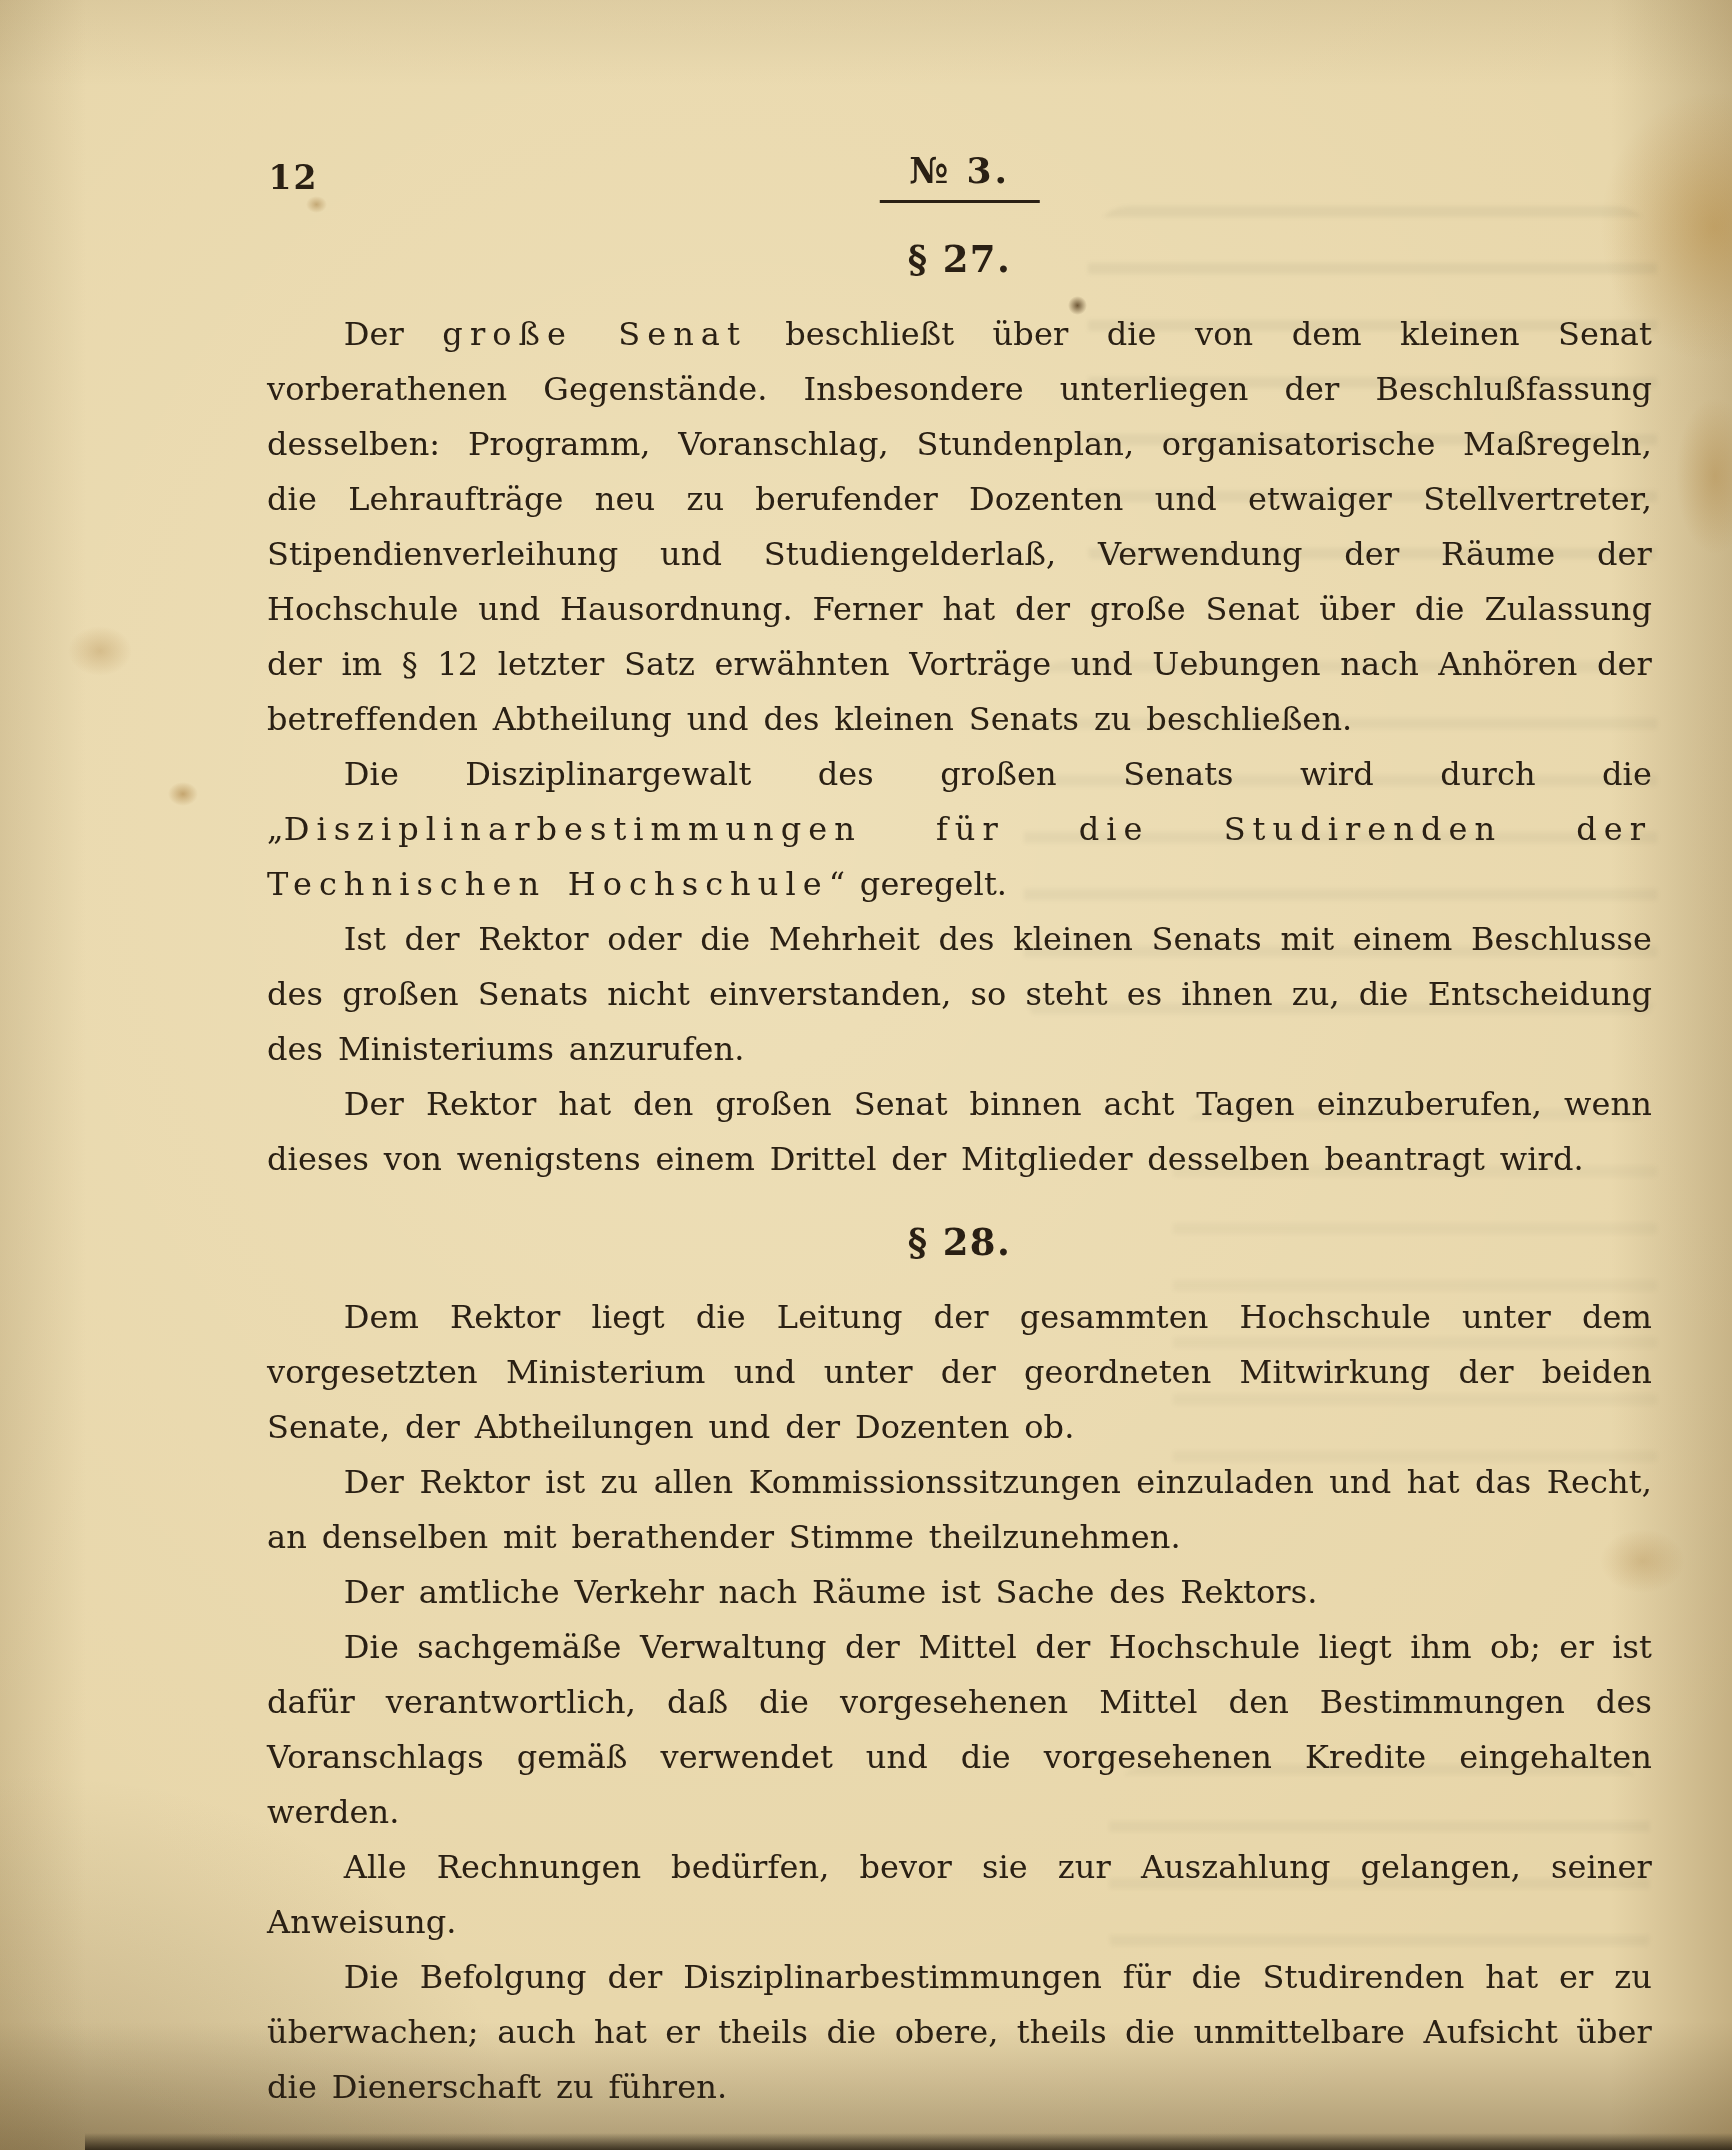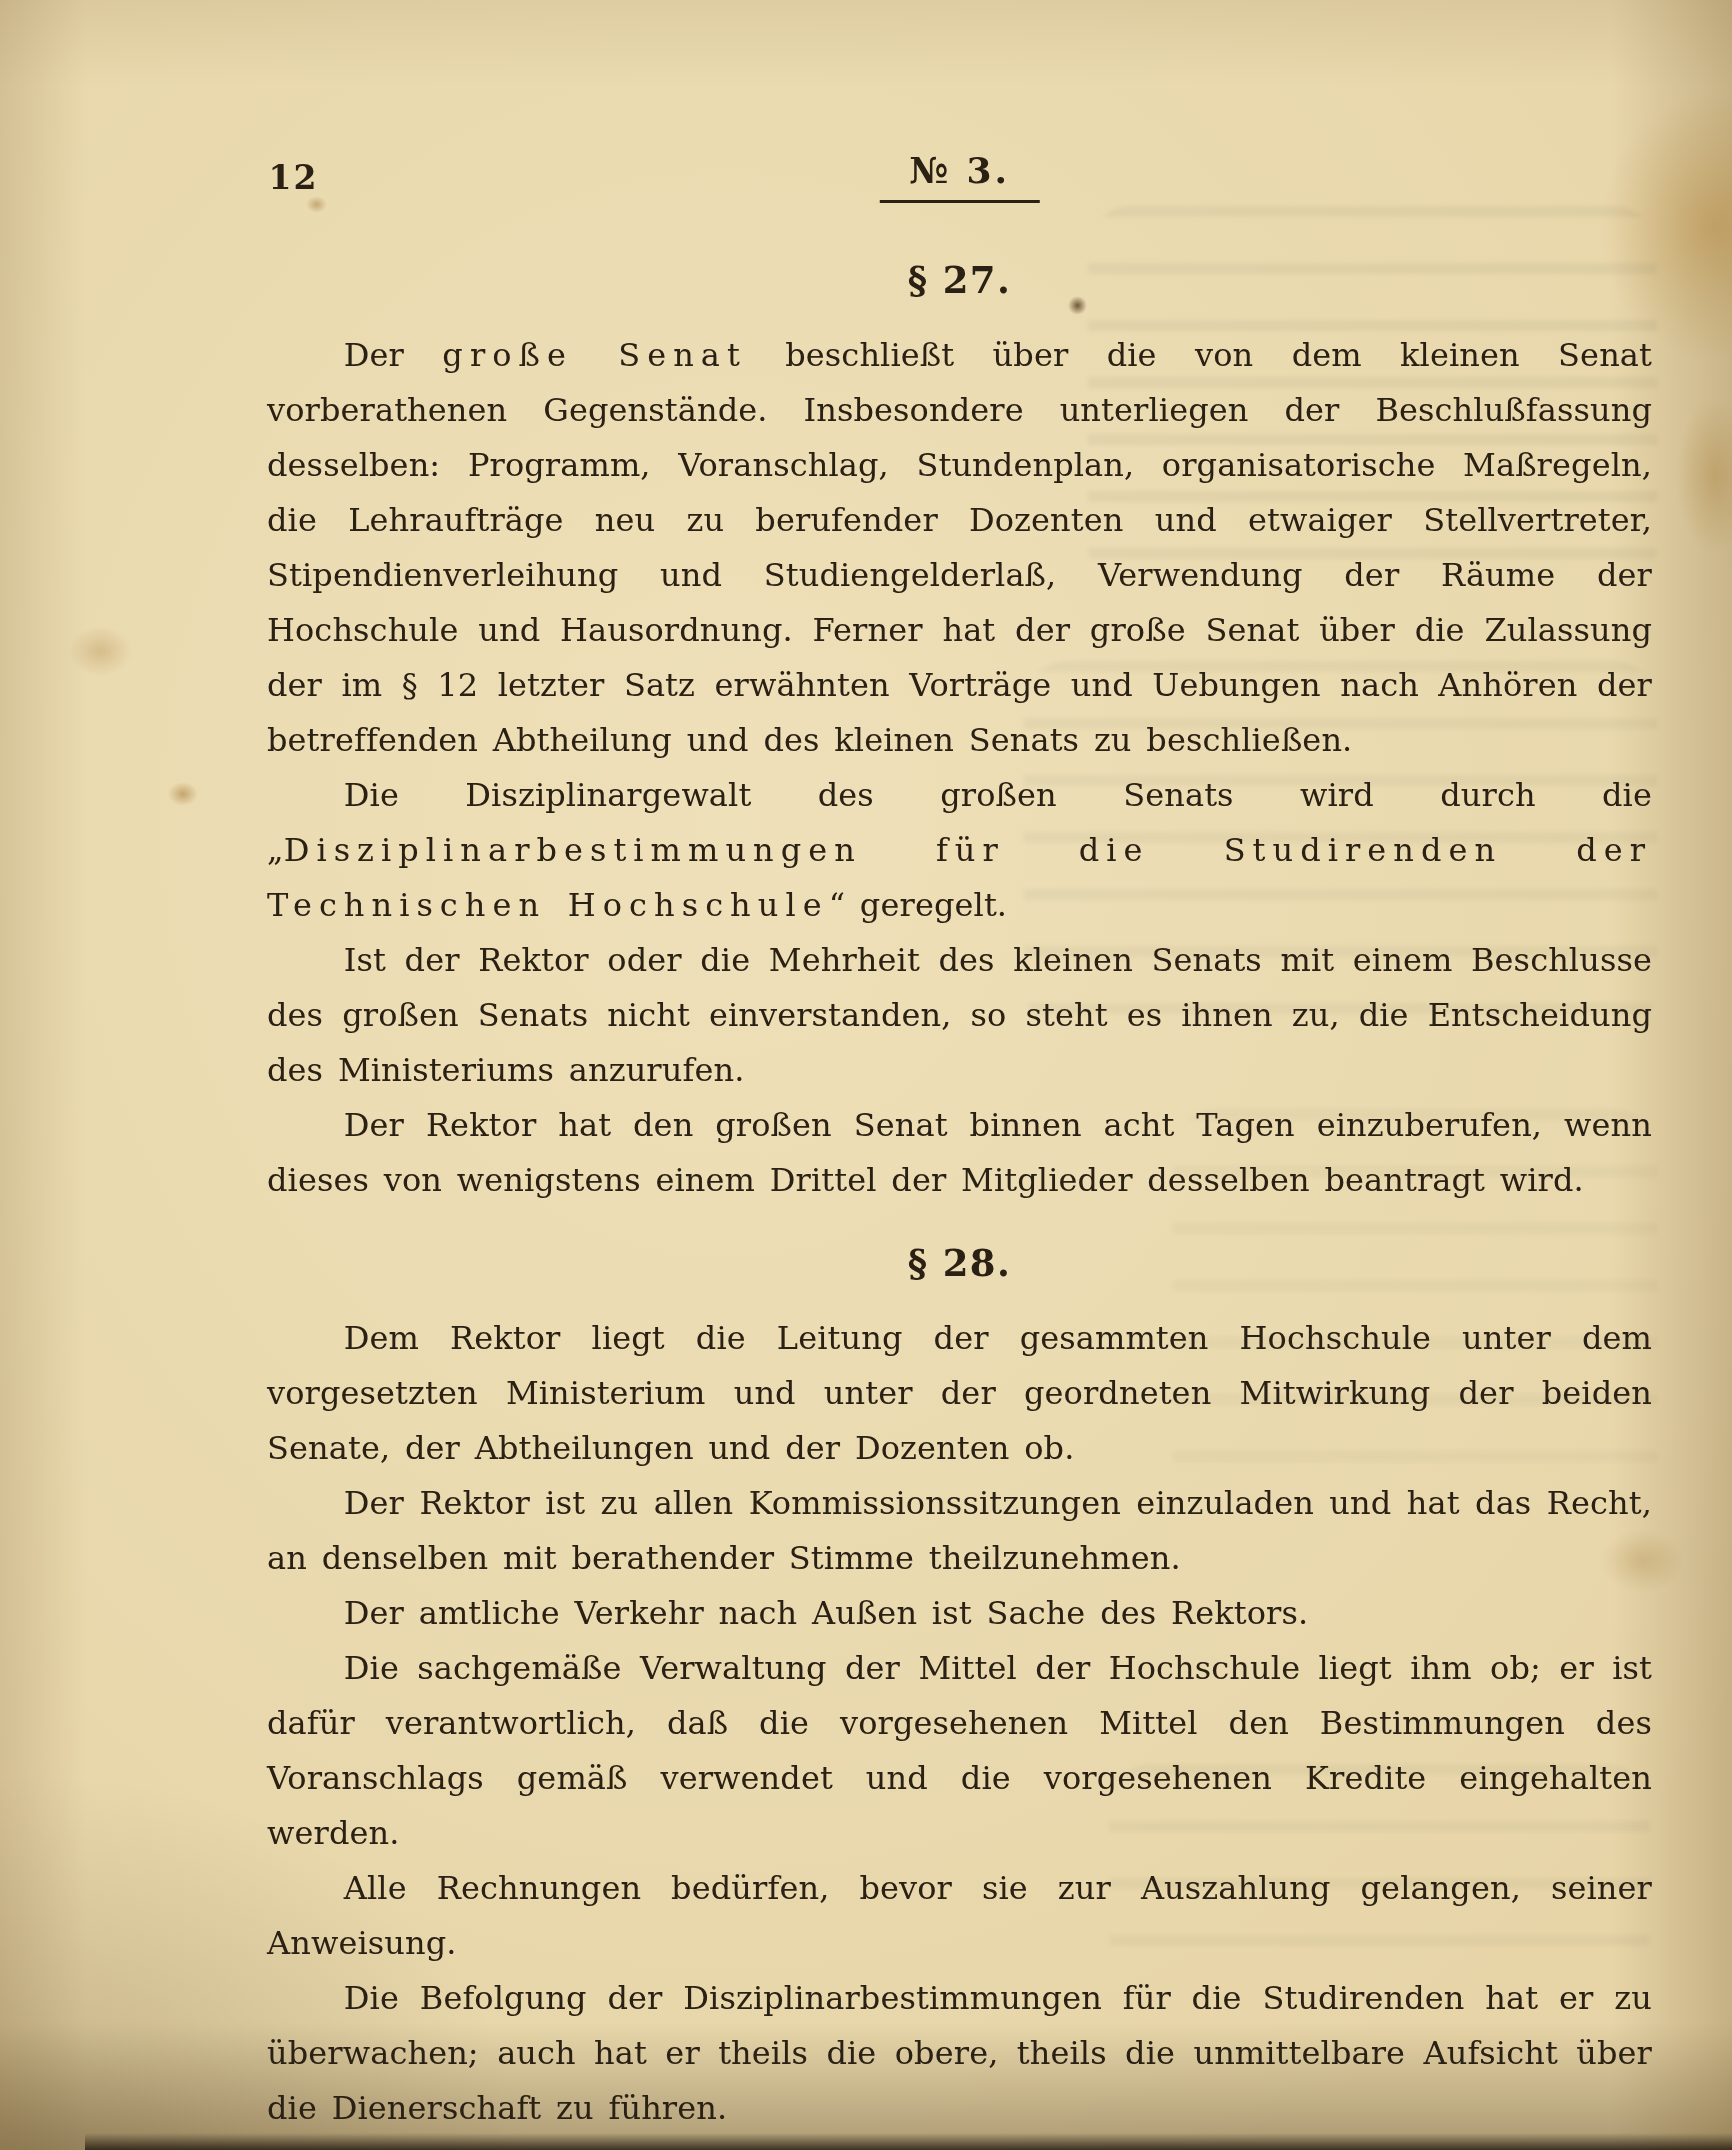--- a/index.html
+++ b/index.html
@@ -69,21 +69,21 @@
     padding: 0 30px 8.5px 30px;
   }
   .doc-section { margin: 0; }
   .section-heading {
     text-align: center;
     font-size: 37px;
     font-weight: 600;
     margin: 33px 0 25.6px 0;
     letter-spacing: 1.4px;
   }
-  .doc-section:first-child .section-heading { margin-top: 27px; }
+  .doc-section:first-child .section-heading { margin-top: 6px; }
   .para {
     margin: 0;
     font-size: 32px;
     line-height: 1.72;
     text-align: justify;
     text-indent: 2.4em;
     word-spacing: 0.14em;
     letter-spacing: 0.1px;
   }
   .spaced { letter-spacing: 0.22em; }
@@ -117,21 +117,21 @@
           <h2 class="section-heading">§ 27.</h2>
           <p class="para"><span>Der </span><span class="spaced">große Senat</span><span> beschließt über die von dem kleinen Senat vorberathenen Gegenstände. Insbesondere unterliegen der Beschlußfassung desselben: Programm, Voranschlag, Stundenplan, organisatorische Maßregeln, die Lehraufträge neu zu berufender Dozenten und etwaiger Stellvertreter, Stipendienverleihung und Studiengelderlaß, Verwendung der Räume der Hochschule und Hausordnung. Ferner hat der große Senat über die Zulassung der im § 12 letzter Satz erwähnten Vorträge und Uebungen nach Anhören der betreffenden Abtheilung und des kleinen Senats zu beschließen.</span></p>
           <p class="para"><span>Die Disziplinargewalt des großen Senats wird durch die „</span><span class="spaced">Disziplinarbestimmungen für die Studirenden der Technischen Hochschule</span><span>“ geregelt.</span></p>
           <p class="para"><span>Ist der Rektor oder die Mehrheit des kleinen Senats mit einem Beschlusse des großen Senats nicht einverstanden, so steht es ihnen zu, die Entscheidung des Ministeriums anzurufen.</span></p>
           <p class="para"><span>Der Rektor hat den großen Senat binnen acht Tagen einzuberufen, wenn dieses von wenigstens einem Drittel der Mitglieder desselben beantragt wird.</span></p>
         </section>
         <section class="doc-section">
           <h2 class="section-heading">§ 28.</h2>
           <p class="para"><span>Dem Rektor liegt die Leitung der gesammten Hochschule unter dem vorgesetzten Ministerium und unter der geordneten Mitwirkung der beiden Senate, der Abtheilungen und der Dozenten ob.</span></p>
           <p class="para"><span>Der Rektor ist zu allen Kommissionssitzungen einzuladen und hat das Recht, an denselben mit berathender Stimme theilzunehmen.</span></p>
-          <p class="para"><span>Der amtliche Verkehr nach Außen ist Sache des Rektors.</span></p>
+          <p class="para"><span>Der amtliche Verkehr nach Räume ist Sache des Rektors.</span></p>
           <p class="para"><span>Die sachgemäße Verwaltung der Mittel der Hochschule liegt ihm ob; er ist dafür verantwortlich, daß die vorgesehenen Mittel den Bestimmungen des Voranschlags gemäß verwendet und die vorgesehenen Kredite eingehalten werden.</span></p>
           <p class="para"><span>Alle Rechnungen bedürfen, bevor sie zur Auszahlung gelangen, seiner Anweisung.</span></p>
           <p class="para"><span>Die Befolgung der Disziplinarbestimmungen für die Studirenden hat er zu überwachen; auch hat er theils die obere, theils die unmittelbare Aufsicht über die Dienerschaft zu führen.</span></p>
         </section>
       </div>
 
   </div>
 </div>
 
 

